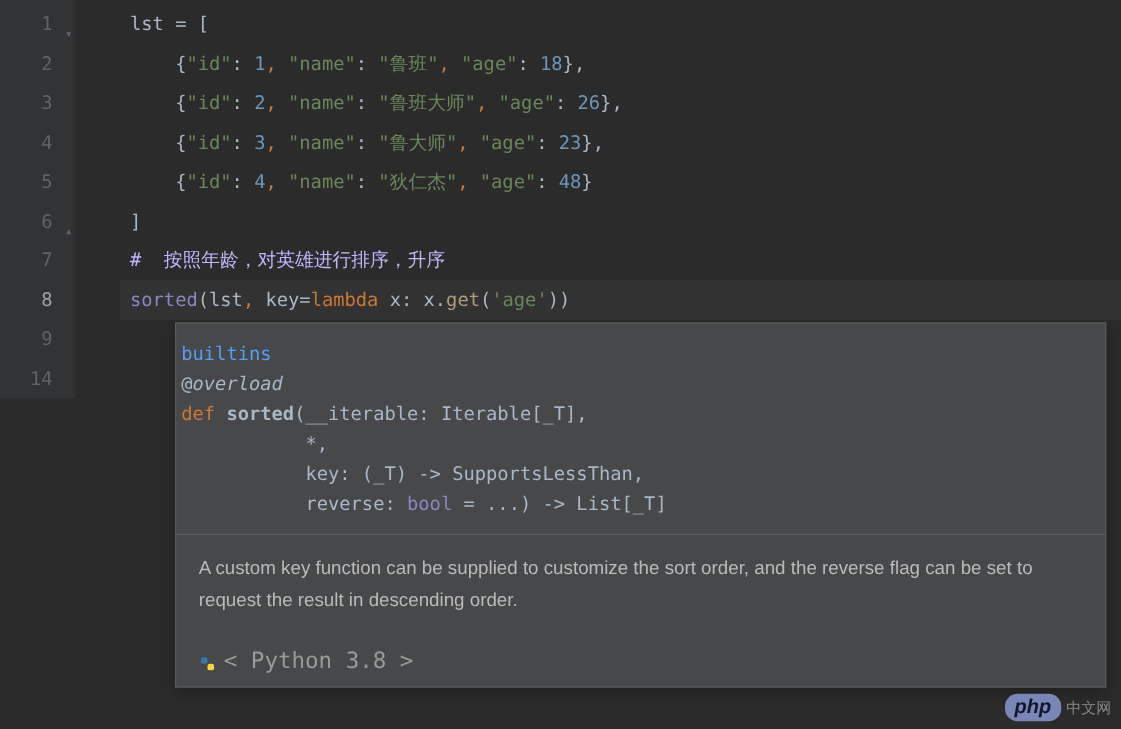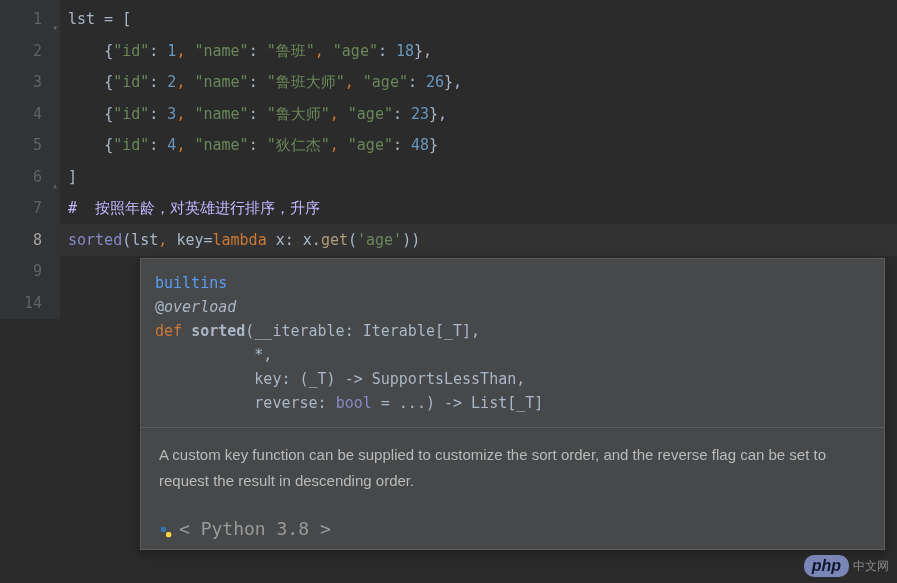--- a/index.html
+++ b/index.html
@@ -31,21 +31,21 @@
     .ln.active { color: #a4a3a3; }
     .fold-icon {
       position: absolute;
       right: 2px;
       top: 8px;
       width: 10px;
       height: 10px;
       font-size: 10px;
       color: #606366;
     }
-    .code-area { flex: 1; padding-top: 4px; position: relative; }
+    .code-area { flex: 1; padding-top: 4px; position: relative; margin-left: 36px; }
     .code-line {
       height: 31.5px;
       line-height: 31.5px;
       white-space: pre;
       padding-left: 8px;
     }
     .current-line-bg {
       position: absolute;
       left: 0; right: 0;
       top: 224px;
@@ -66,21 +66,21 @@
       position: absolute;
       left: 140px;
       top: 258px;
       width: 745px;
       background: #46484a;
       border: 1px solid #5a5c5e;
       z-index: 10;
       box-shadow: 0 4px 12px rgba(0,0,0,0.3);
     }
     .popup-sig {
-      padding: 12px 14px;
+      padding: 12px 4px;
       font-family: 'Consolas','Monaco',monospace;
       font-size: 15px;
       line-height: 24px;
       white-space: pre;
       color: #a9b7c6;
     }
     .sig-source { color: #589df6; }
     .sig-deco { color: #a9b7c6; font-style: italic; }
     .sig-kw { color: #cc7832; }
     .sig-fn { color: #a9b7c6; font-weight: bold; }

